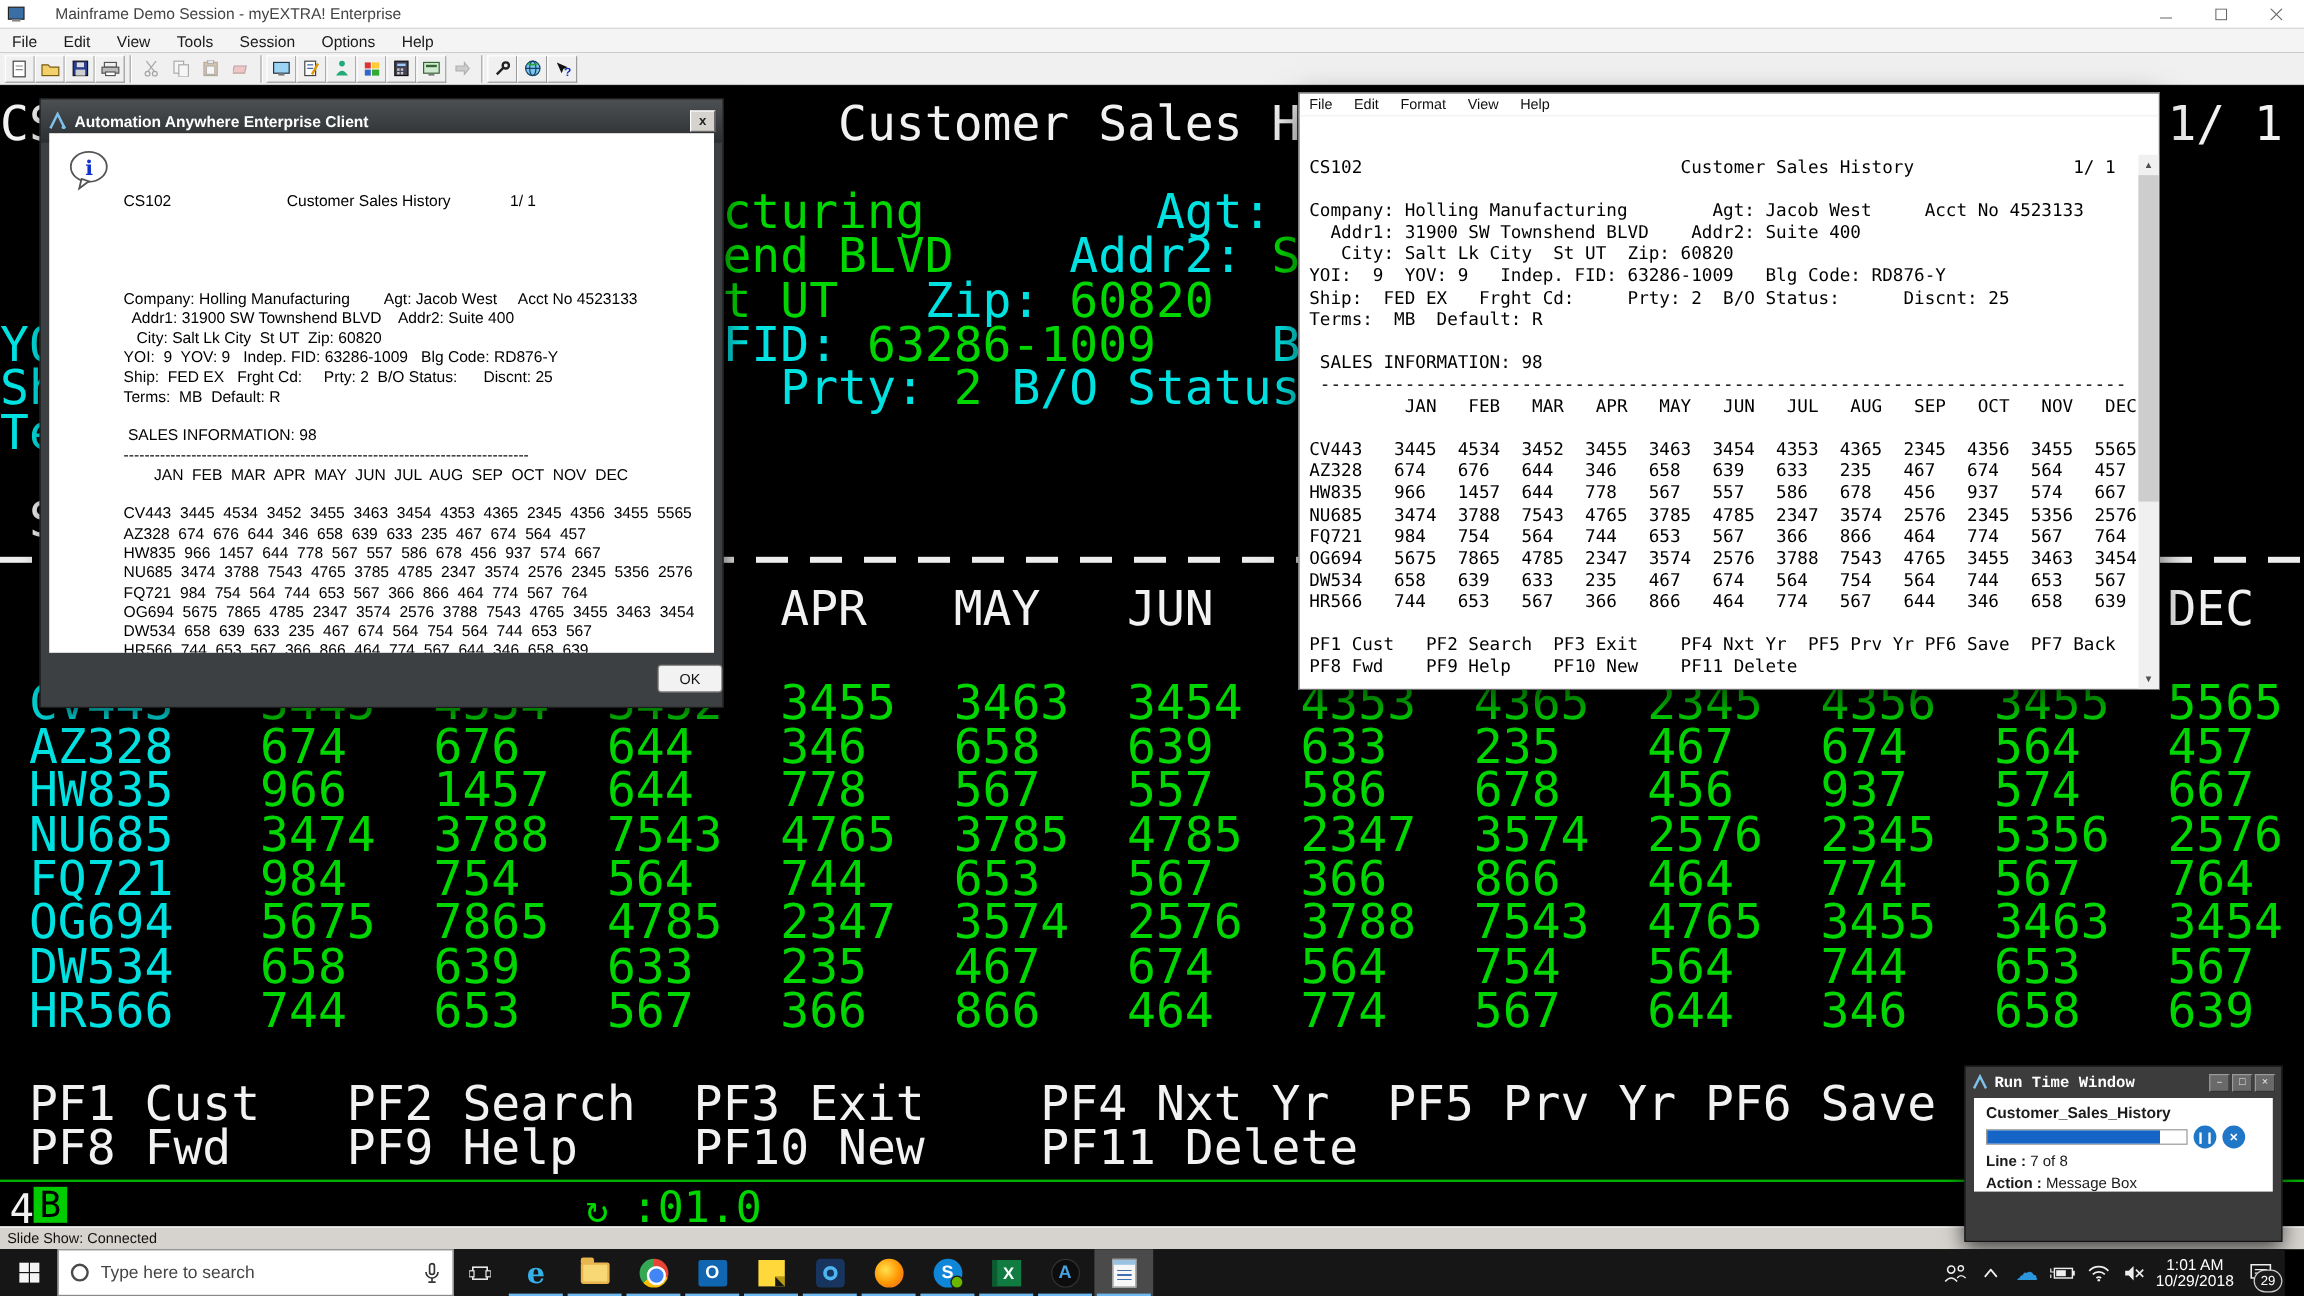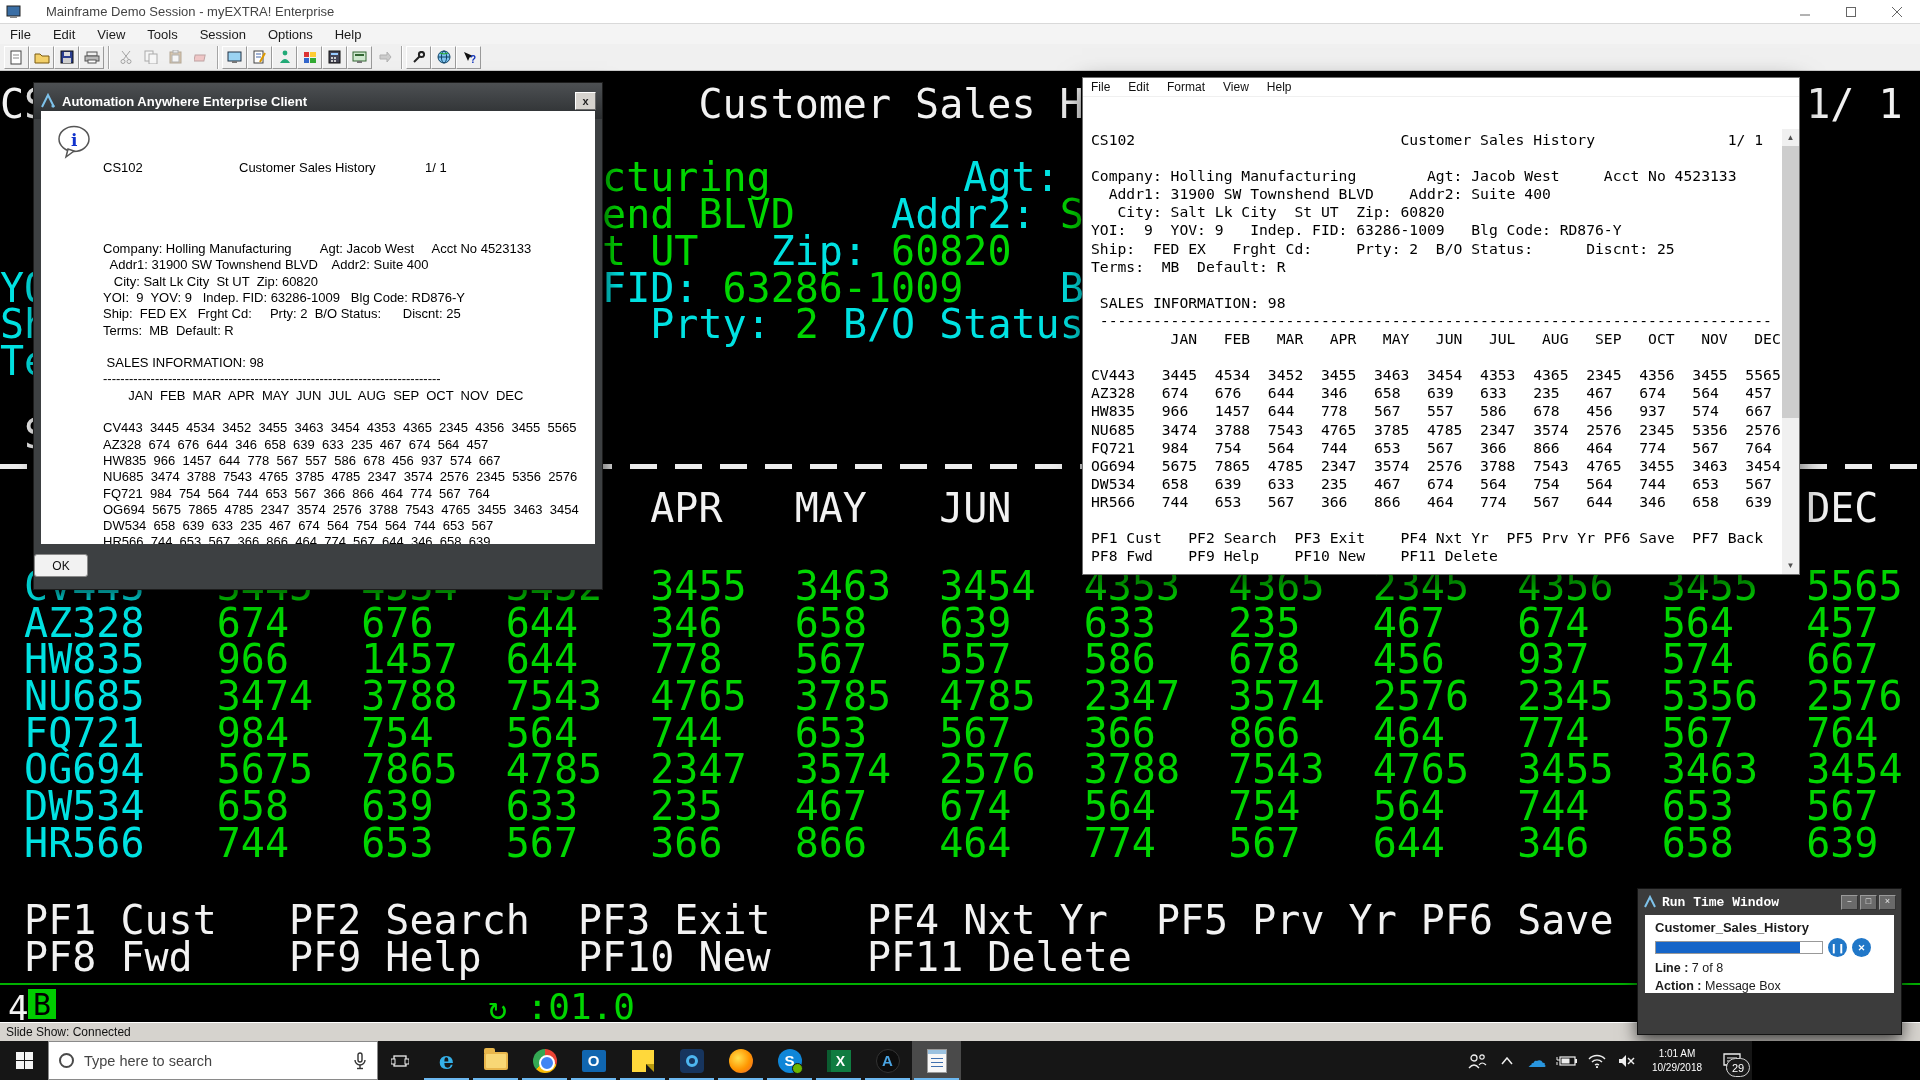--- a/index.html
+++ b/index.html
@@ -48,21 +48,21 @@
   #aa-titlebar { height:36px; background:linear-gradient(#4d5053,#2c2f31); display:flex; align-items:center; padding:0 6px;}
   #aa-titlebar .ttl { color:#fff; font-size:13px; font-weight:bold; margin-left:6px; }
   #aa-close { margin-left:auto; width:21px; height:18px; background:#d6d3ce; border:1px solid; border-color:#fff #6a6a6a #6a6a6a #fff;
     font-size:11px; font-weight:bold; color:#222; display:flex; align-items:center; justify-content:center; }
   #aa-body { position:absolute; left:7px; right:7px; top:28px; height:433px; background:#fff; overflow:hidden; }
   #aa-info-icon { position:absolute; left:15px; top:14px; }
   #dlg-lines { padding:16px 10px 0 62px; font-size:13px; line-height:16.3px; color:#000; white-space:pre; }
   #dlg-header { position:relative; height:16.3px; }
   #dlg-header span { position:absolute; top:0; }
   #dlg-header .h-id { left:0; } #dlg-header .h-title { left:136px; } #dlg-header .h-page { left:322px; }
-  #aa-footer { position:absolute; left:0; right:0; bottom:0; height:47px; display:flex; align-items:center; justify-content:flex-start; }
+  #aa-footer { position:absolute; left:0; right:0; bottom:0; height:47px; display:flex; align-items:center; justify-content:flex-end; }
   #aa-ok { width:54px; height:23px; background:#f2f2f2; border:1px solid #8a8a8a; border-radius:3px; font-size:12px; color:#111;
     display:flex; align-items:center; justify-content:center; }
 
   
   #notepad { position:absolute; left:1082px; top:77px; width:718px; height:498px; background:#fff;
     border:1px solid #6d6d6d; box-shadow:0 10px 26px rgba(0,0,0,.65); }
   #np-titlebar { height:32px; display:flex; align-items:center; background:#fff; }
   #np-titlebar .ttl { font-size:12px; color:#111; margin-left:6px; }
   #np-titlebar .npbtn { width:45px; height:31px; display:flex; align-items:center; justify-content:center; }
   #np-menubar { height:19px; display:flex; gap:18px; align-items:center; padding-left:8px; border-bottom:1px solid #f0f0f0;}
@@ -87,34 +87,34 @@
   #rtw-progressrow { display:flex; align-items:center; gap:5px; margin-top:3px; }
   #rtw-track { width:168px; height:13px; border:1px solid #999; background:#fff; }
   #rtw-fill { height:100%; background:#1565c8; }
   .rtw-circle { width:19px; height:19px; border-radius:50%; background:#2077c8; color:#fff; font-size:9px; font-weight:bold;
     display:flex; align-items:center; justify-content:center; }
   .rtw-kv { font-size:12.5px; color:#1a1a1a; margin-top:4px; }
   .rtw-kv b { font-weight:bold; }
   #rtw-footer { color:#fff; font-size:12.5px; line-height:16px; padding:5px 8px; }
 
   
-  #taskbar { position:absolute; left:0; top:1041px; width:1752px; height:39px; background:#161616; display:flex; align-items:stretch; }
+  #taskbar { position:absolute; left:0; top:1041px; width:1904px; height:39px; background:#161616; display:flex; align-items:stretch; }
   .tb-item { display:flex; align-items:center; justify-content:center; }
   #tb-start { width:48px; }
   #tb-search { width:330px; background:#fff; border:1px solid #8a8a8a; display:flex; align-items:center; }
   #tb-search .ring { width:15px; height:15px; border:2px solid #4a4a4a; border-radius:50%; margin:0 10px; }
   #tb-search .ph { font-size:14.5px; color:#454545; flex:1; }
   #tb-taskview { width:44px; }
   .tb-app { width:49px; position:relative; }
   .tb-app.running::after { content:""; position:absolute; bottom:0; left:2px; right:2px; height:2.5px; background:#6cb8f0; }
   .tb-app.active { background:#4a4a4a; }
   #tb-tray { margin-left:auto; display:flex; align-items:stretch; }
   .tray-i { display:flex; align-items:center; justify-content:center; width:30px; color:#eee; }
   #tb-clock { width:70px; display:flex; flex-direction:column; align-items:center; justify-content:center;
-    color:#fff; font-size:10px; line-height:13.5px; }
+    color:#fff; font-size:13px; line-height:13.5px; }
   #tb-action { width:40px; position:relative; display:flex; align-items:center; justify-content:center; }
   #tb-badge { position:absolute; right:2px; bottom:3px; min-width:24px; height:19px; border-radius:10px;
     background:#1a1a1a; border:1.5px solid #cfcfcf; color:#fff; font-size:11px;
     display:flex; align-items:center; justify-content:center; }
 
   
   .ic-edge { color:#35b0e8; font-size:24px; font-weight:bold; font-family:"DejaVu Serif",serif; }
   .ic-folder { width:24px; height:18px; background:#e8b64c; border-radius:2px; position:relative; }
   .ic-folder::before { content:""; position:absolute; left:0; top:-4px; width:11px; height:5px; background:#e8b64c; border-radius:2px 2px 0 0;}
   .ic-folder::after { content:""; position:absolute; left:2px; top:2px; right:2px; bottom:2px; background:#f8d775; border-radius:1px;}

